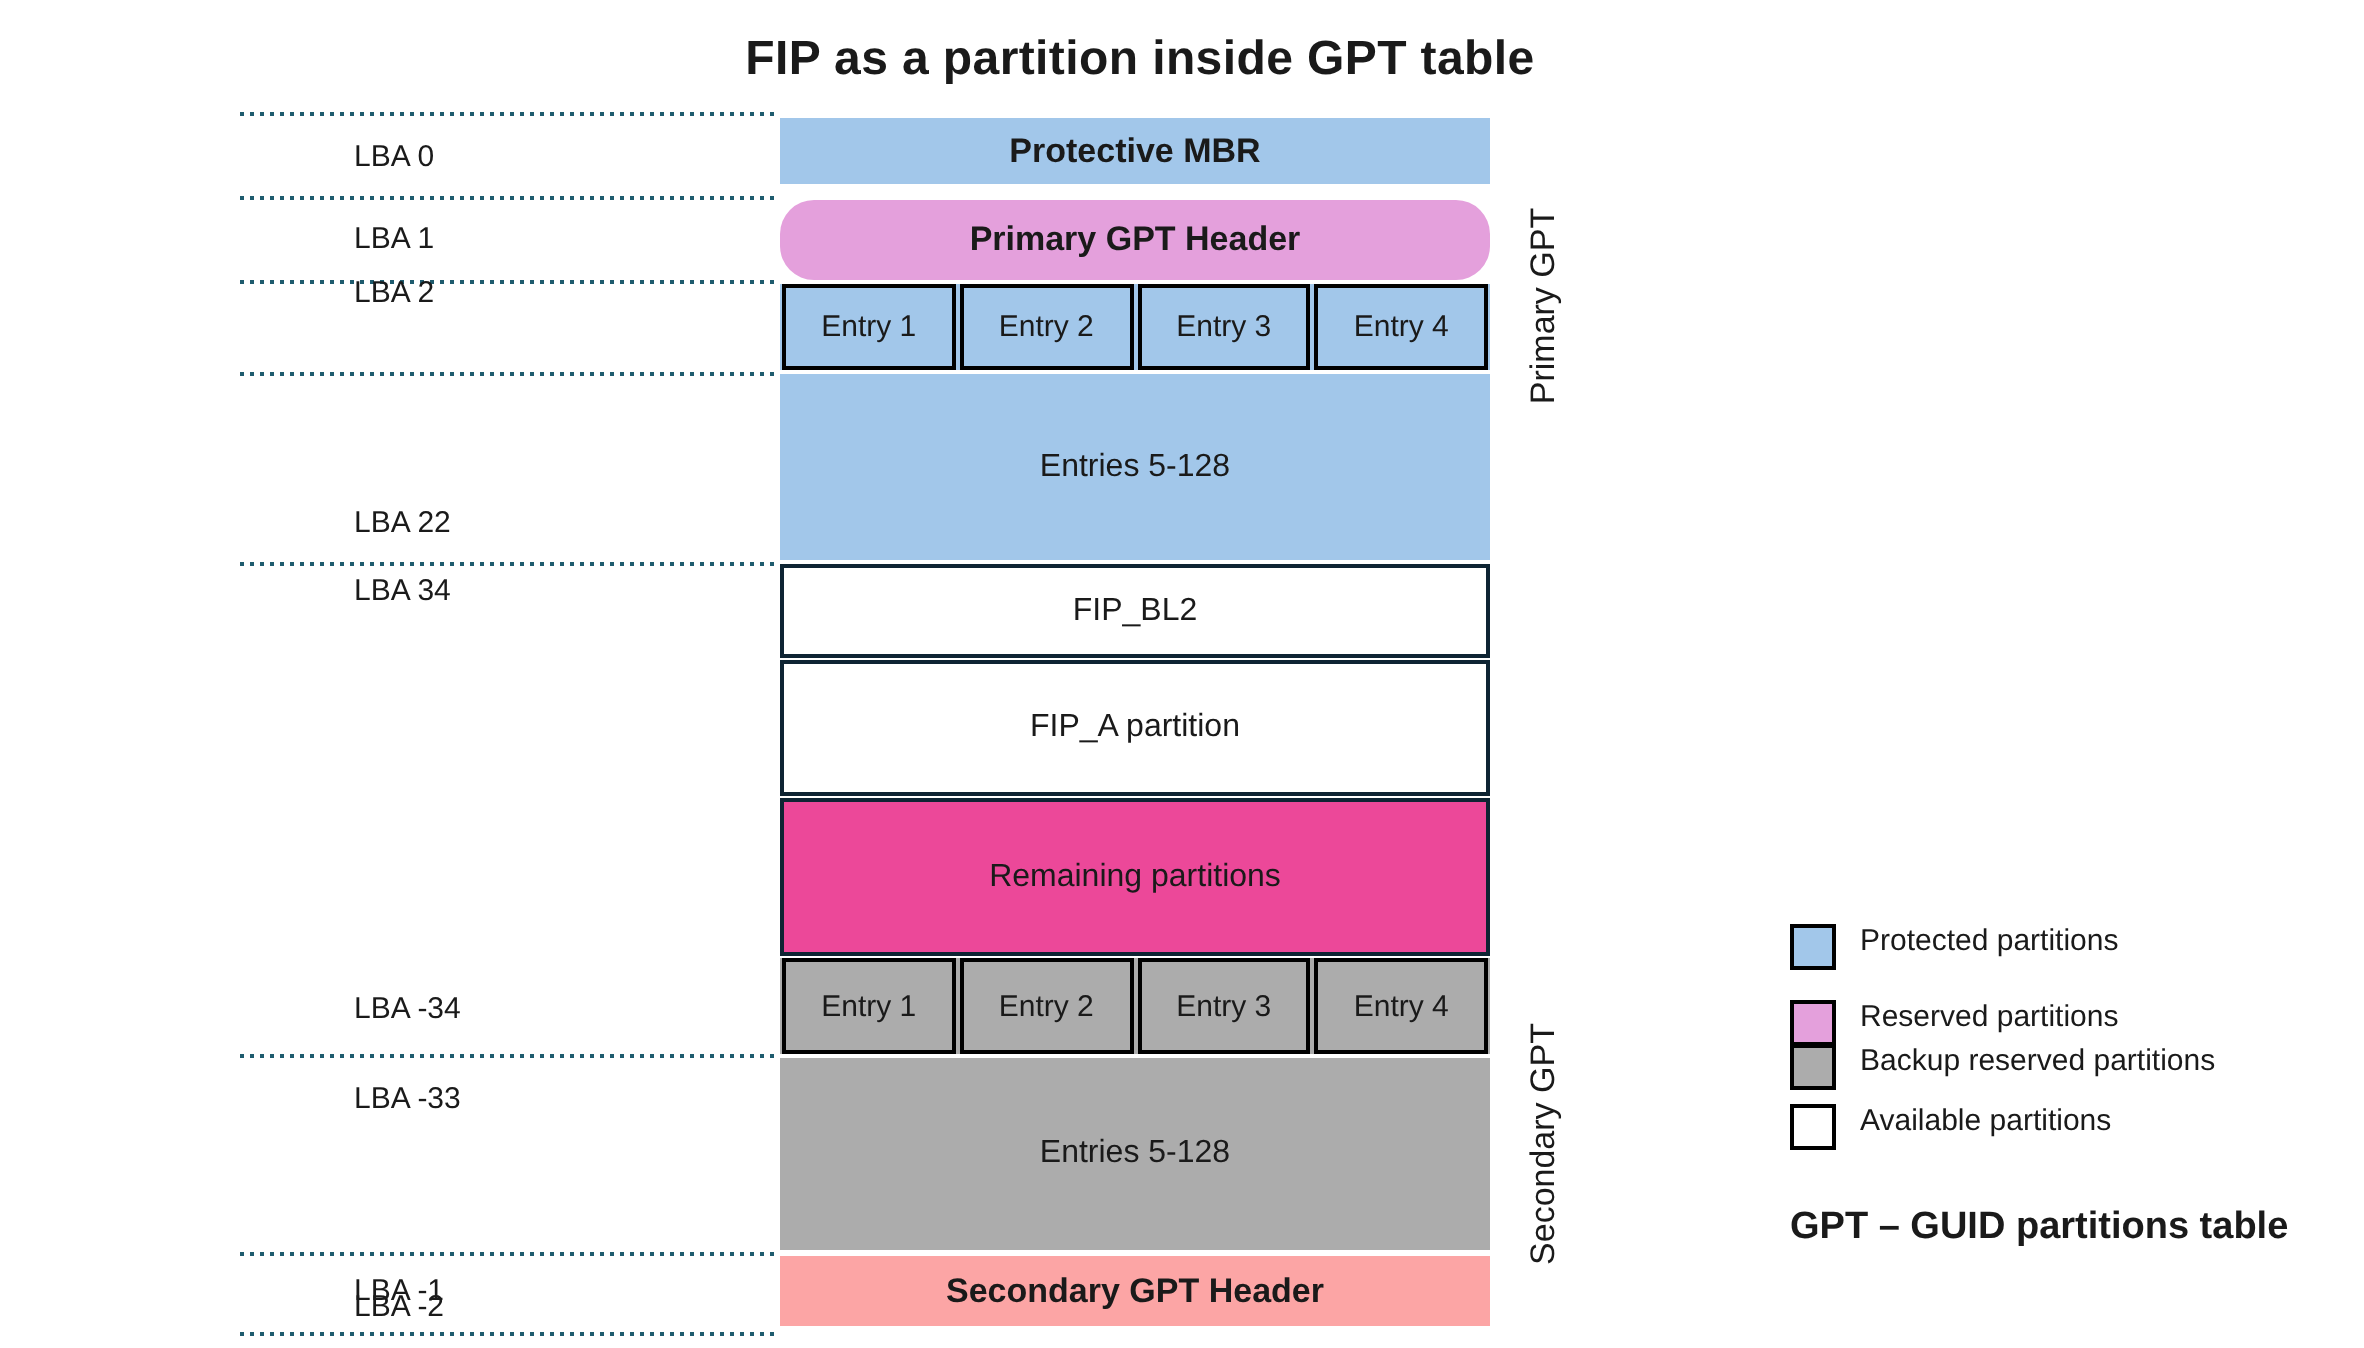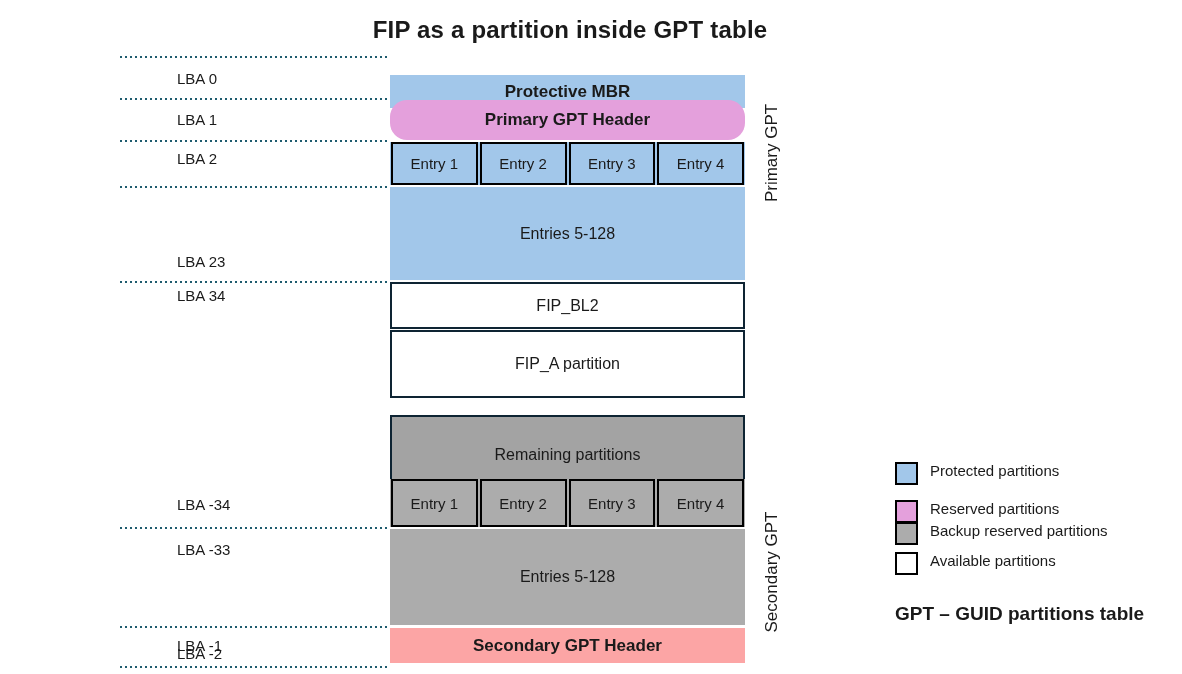--- a/index.html
+++ b/index.html
@@ -22,37 +22,37 @@
     position:absolute;left:120px;width:268px;height:2px;
     background:repeating-linear-gradient(90deg,var(--dotted) 0 2px,transparent 2px 5px);
   }
   .dl1{top:56px;} .dl2{top:98px;} .dl3{top:140px;} .dl4{top:186px;}
   .dl5{top:281px;} .dl6{top:527px;} .dl7{top:626px;} .dl8{top:666px;}
   
   .lba{
     position:absolute;left:177px;height:18px;line-height:18px;
     font-size:15px;white-space:nowrap;
   }
-  .lba0{top:70px;} .lba1{top:111px;} .lba2{top:150px;}
+  .lba0{top:70px;} .lba1{top:111px;} .lba2{top:138px;}
   .lba33{top:253px;} .lba34{top:287px;}
   .lbam34{top:496px;} .lbam33{top:541px;} .lbam2{top:598px;margin-top:47px;} .lbam1{top:637px;}
   
   .blk{
     position:absolute;left:390px;width:355px;
     display:flex;align-items:center;justify-content:center;
     font-size:16px;box-sizing:border-box;text-align:center;
   }
   .bold{font-weight:700;font-size:17px;}
-  .b-mbr{top:75px;height:33px;}
+  .b-mbr{top:59px;height:33px;}
   .b-pgpt{top:100px;height:40px;border-radius:17px;}
   .b-pent{top:142px;height:43px;}
   .b-p128{top:187px;height:93px;}
   .b-fipbl2{top:282px;height:47px;border:2px solid var(--dark);background:#fff;}
   .b-fipa{top:330px;height:68px;border:2px solid var(--dark);background:#fff;}
-  .b-rem{top:415px;height:79px;border:2px solid var(--dark);background:#a3a3a3;}
+  .b-rem{top:399px;height:79px;border:2px solid var(--dark);background:#ec4899;}
   .b-sent{top:479px;height:48px;}
   .b-s128{top:529px;height:96px;}
   .b-sgpt{top:628px;height:35px;}
   
   .erow{display:flex;align-items:stretch;justify-content:stretch;padding:0;}
   .ecell{
     flex:1;margin:0 1px;border:2px solid #000;
     display:flex;align-items:center;justify-content:center;
     font-size:15px;box-sizing:border-box;
   }
@@ -90,21 +90,21 @@
   <div class="dline dl3"></div>
   <div class="dline dl4"></div>
   <div class="dline dl5"></div>
   <div class="dline dl6"></div>
   <div class="dline dl7"></div>
   <div class="dline dl8"></div>
 
   <div class="lba lba0">LBA 0</div>
   <div class="lba lba1">LBA 1</div>
   <div class="lba lba2">LBA 2</div>
-  <div class="lba lba33">LBA 23</div>
+  <div class="lba lba33">LBA 22</div>
   <div class="lba lba34">LBA 34</div>
   <div class="lba lbam34">LBA -34</div>
   <div class="lba lbam33">LBA -33</div>
   <div class="lba lbam2">LBA -2</div>
   <div class="lba lbam1">LBA -1</div>
 
   <div class="blk bold b-mbr" style="background-color: rgb(162, 199, 234);">Protective MBR</div>
 
   <div class="blk bold b-pgpt" style="background-color: rgb(228, 160, 220);">Primary GPT Header</div>
 

